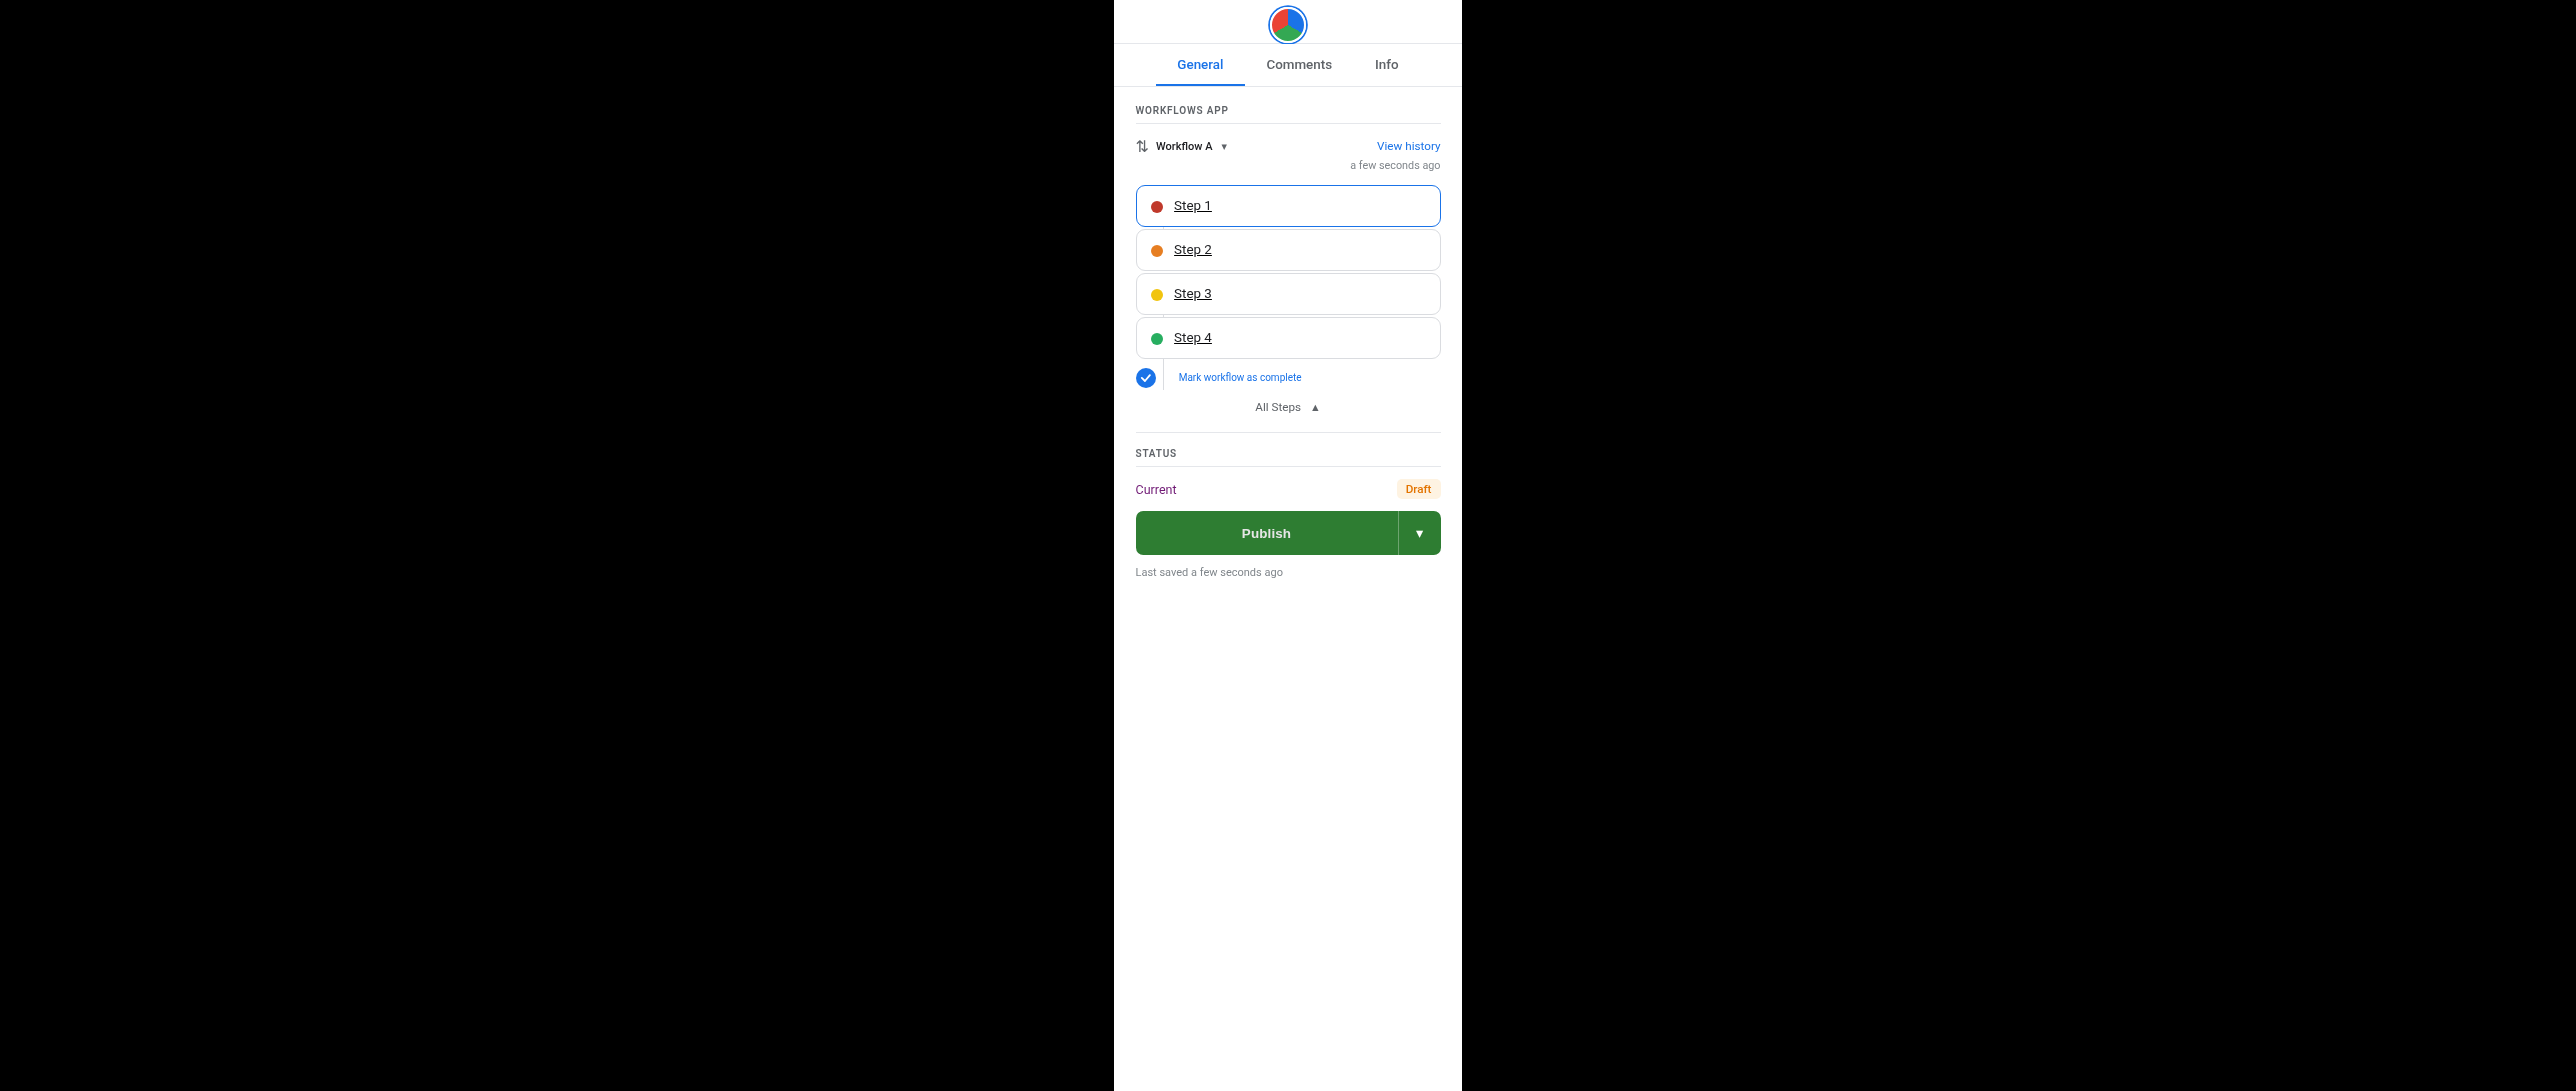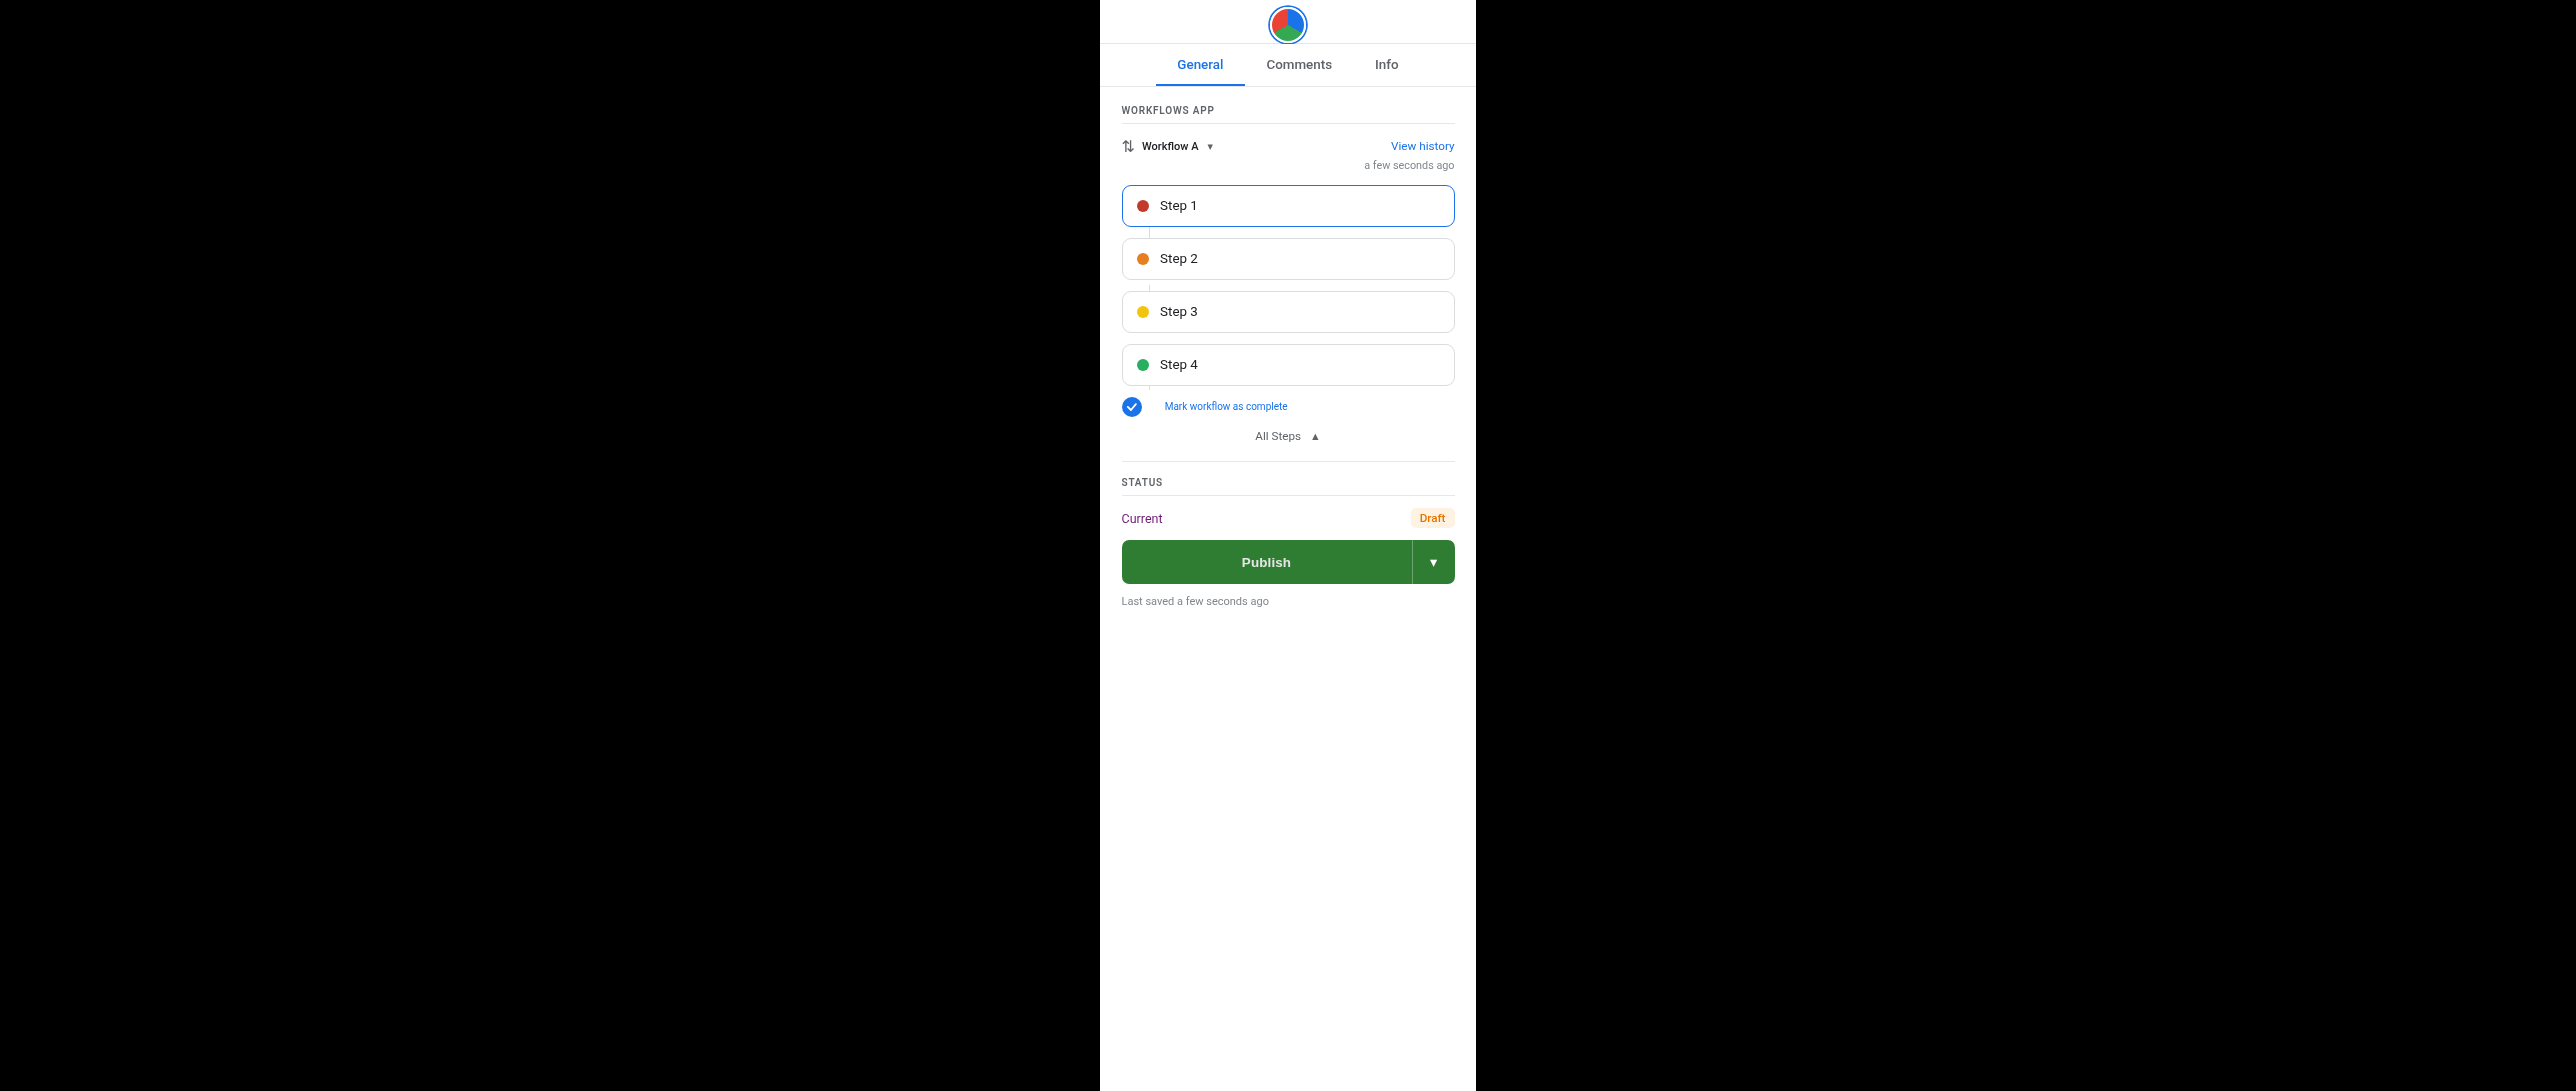--- a/index.html
+++ b/index.html
@@ -7,21 +7,21 @@
       background: #000;
       font-family: -apple-system, BlinkMacSystemFont, 'Segoe UI', Roboto, sans-serif;
       display: flex;
       justify-content: center;
       align-items: flex-start;
       min-height: 100vh;
       padding: 0;
     }
 
     .panel-wrapper {
-      width: 376px;
+      width: 348px;
       background: #fff;
       min-height: 100vh;
       display: flex;
       flex-direction: column;
       position: relative;
       margin: 0 auto;
     }
 
     
     .top-logo {
@@ -141,30 +141,31 @@
       position: absolute;
       left: 27px;
       width: 1.8px;
       background: #dadce0;
       z-index: 0;
       border-left: 1.8px dashed #dadce0;
     }
 
     .step-item {
       display: flex;
-      align-items: center;
+      align-items: flex-end;
       gap: 10.8px;
       background: #fff;
       border: 1.3px solid #dadce0;
       border-radius: 9px;
       padding: 12.5px 14.3px;
-      margin-bottom: 11px;
+      margin-bottom: 2px;
       position: relative;
       z-index: 1;
       cursor: pointer;
+      text-decoration: underline;
     }
 
     .step-item.active {
       border-color: #1a73e8;
       border-width: 1.8px;
     }
 
     .step-dot {
       width: 12.5px;
       height: 12.5px;

